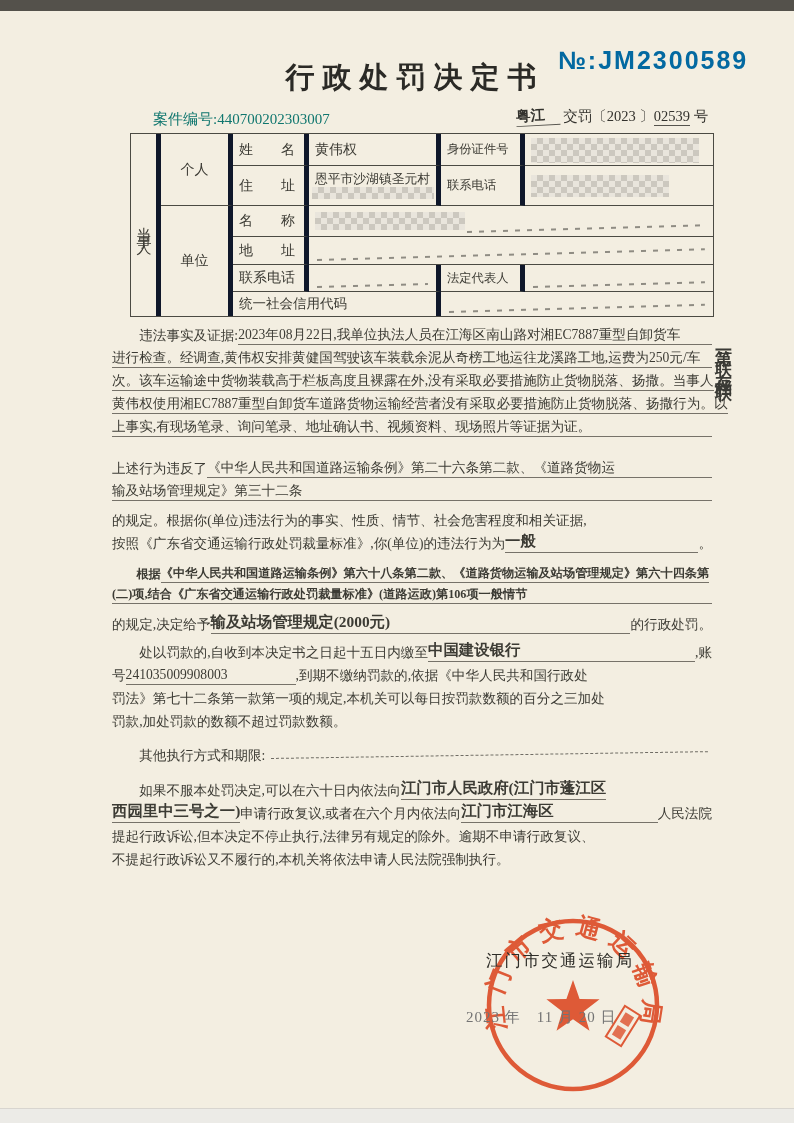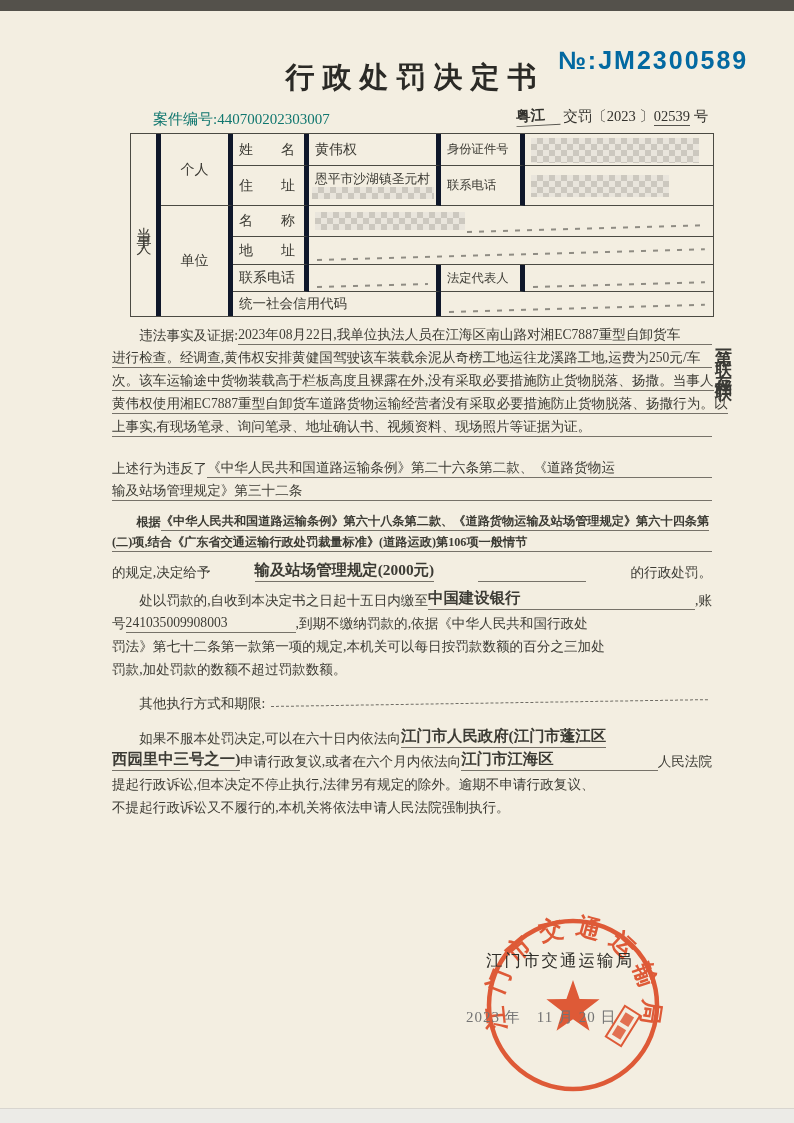--- a/index.html
+++ b/index.html
@@ -46,21 +46,21 @@
   .para{margin:0;}
   .tl{display:flex;align-items:flex-end;height:23px;font-size:13.6px;white-space:pre;color:#3c3b34;}
   .seg{display:inline-block;}
   .u{border-bottom:1px solid #767269;}
   .fill{flex:1 1 auto;}
   .small{font-size:12.2px;font-weight:600;}
   .big{font-size:15.4px;font-weight:600;}
   .dashfill{flex:1;border-bottom:1.5px dashed #6f6c64;margin:0 4px 6px 6px;
             transform:rotate(-0.9deg);transform-origin:left bottom;}
   .p2{margin-top:18px;} .p3{margin-top:6px;} .p4{margin-top:9px;}
-  .p4 .tl{height:21px;} .p5{margin-top:4px;} .p5 .tl{height:26px;gap:44px;}
+  .p4 .tl{height:21px;} .p5{margin-top:4px;} .p5 .tl{height:26px;}
   .p6{margin-top:5px;} .p7{margin-top:11px;} .p8{margin-top:12px;}
 
   .side-label{position:absolute;left:712px;top:336px;writing-mode:vertical-rl;
               font-size:17px;letter-spacing:5px;color:#3a3a35;font-weight:600;}
 
   .agency{position:absolute;left:486px;top:950px;font-size:16.5px;letter-spacing:2px;color:#2e2d28;z-index:3;}
   .sign-date{position:absolute;left:466px;top:1008px;font-size:15px;letter-spacing:1px;color:#737373;z-index:3;white-space:pre;}
   .seal{position:absolute;left:478px;top:908px;z-index:2;opacity:0.93;}
 </style>
 </head>
@@ -122,20 +122,24 @@
         <div class="tl"><span class="seg">　　违法事实及证据:</span><span class="seg u">2023年08月22日,我单位执法人员在江海区南山路对湘EC7887重型自卸货车</span><span class="seg u fill"></span></div>
         <div class="tl"><span class="seg u">进行检查。经调查,黄伟权安排黄健国驾驶该车装载余泥从奇榜工地运往龙溪路工地,运费为250元/车</span><span class="seg u fill"></span></div>
         <div class="tl"><span class="seg u">次。该车运输途中货物装载高于栏板高度且裸露在外,没有采取必要措施防止货物脱落、扬撒。当事人</span><span class="seg u fill"></span></div>
         <div class="tl"><span class="seg u">黄伟权使用湘EC7887重型自卸货车道路货物运输经营者没有采取必要措施防止货物脱落、扬撒行为。以</span><span class="seg u fill"></span></div>
         <div class="tl"><span class="seg u">上事实,有现场笔录、询问笔录、地址确认书、视频资料、现场照片等证据为证。</span><span class="seg u fill"></span></div>
       </div>
     <div class="para p2">
         <div class="tl"><span class="seg">上述行为违反了</span><span class="seg u">《中华人民共和国道路运输条例》第二十六条第二款、《道路货物运</span><span class="seg u fill"></span></div>
         <div class="tl"><span class="seg u">输及站场管理规定》第三十二条</span><span class="seg u fill"></span></div>
       </div>
+    <div class="para p3">
+        <div class="tl"><span class="seg">的规定。根据你(单位)违法行为的事实、性质、情节、社会危害程度和相关证据,</span></div>
+        <div class="tl"><span class="seg">按照《广东省交通运输行政处罚裁量标准》,你(单位)的违法行为为</span><span class="seg u big">一般</span><span class="seg u fill"></span><span class="seg">。</span></div>
+      </div>
     <div class="para p4">
         <div class="tl"><span class="seg small">　　根据</span><span class="seg u small">《中华人民共和国道路运输条例》第六十八条第二款、《道路货物运输及站场管理规定》第六十四条第</span></div>
         <div class="tl"><span class="seg u small">(二)项,结合《广东省交通运输行政处罚裁量标准》(道路运政)第106项一般情节</span><span class="seg u fill"></span></div>
       </div>
     <div class="para p5">
         <div class="tl"><span class="seg">的规定,决定给予</span><span class="seg u big">输及站场管理规定(2000元)</span><span class="seg u fill"></span><span class="seg">的行政处罚。</span></div>
       </div>
     <div class="para p6">
         <div class="tl"><span class="seg">　　处以罚款的,自收到本决定书之日起十五日内缴至</span><span class="seg u big">中国建设银行</span><span class="seg u fill"></span><span class="seg">,账</span></div>
         <div class="tl"><span class="seg">号</span><span class="seg u">241035009908003　　　　　</span><span class="seg">,到期不缴纳罚款的,依据《中华人民共和国行政处</span></div>

